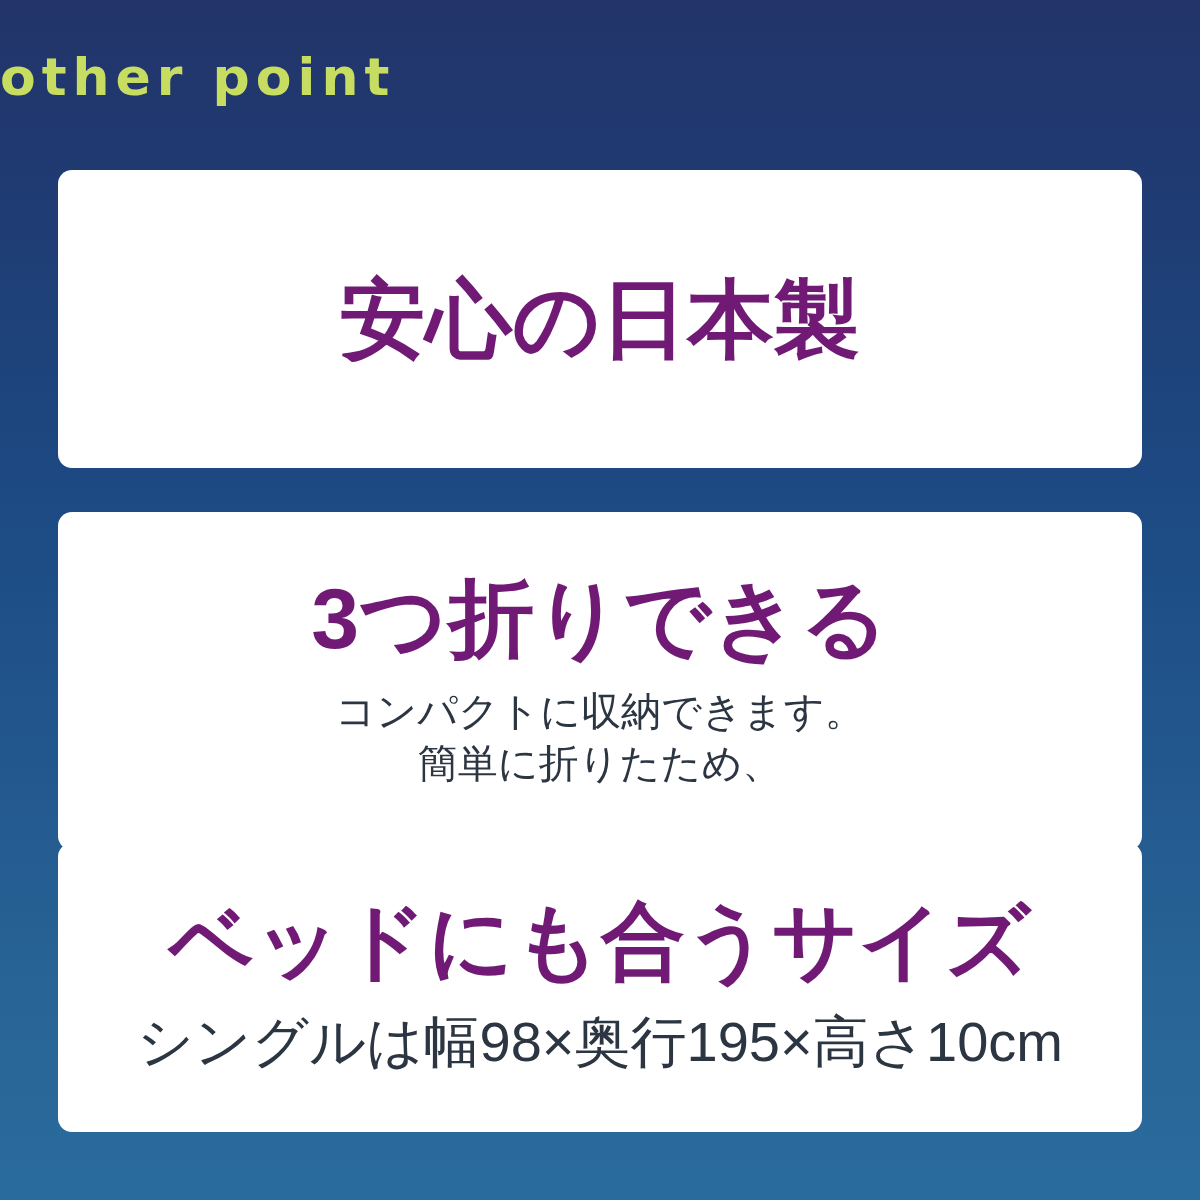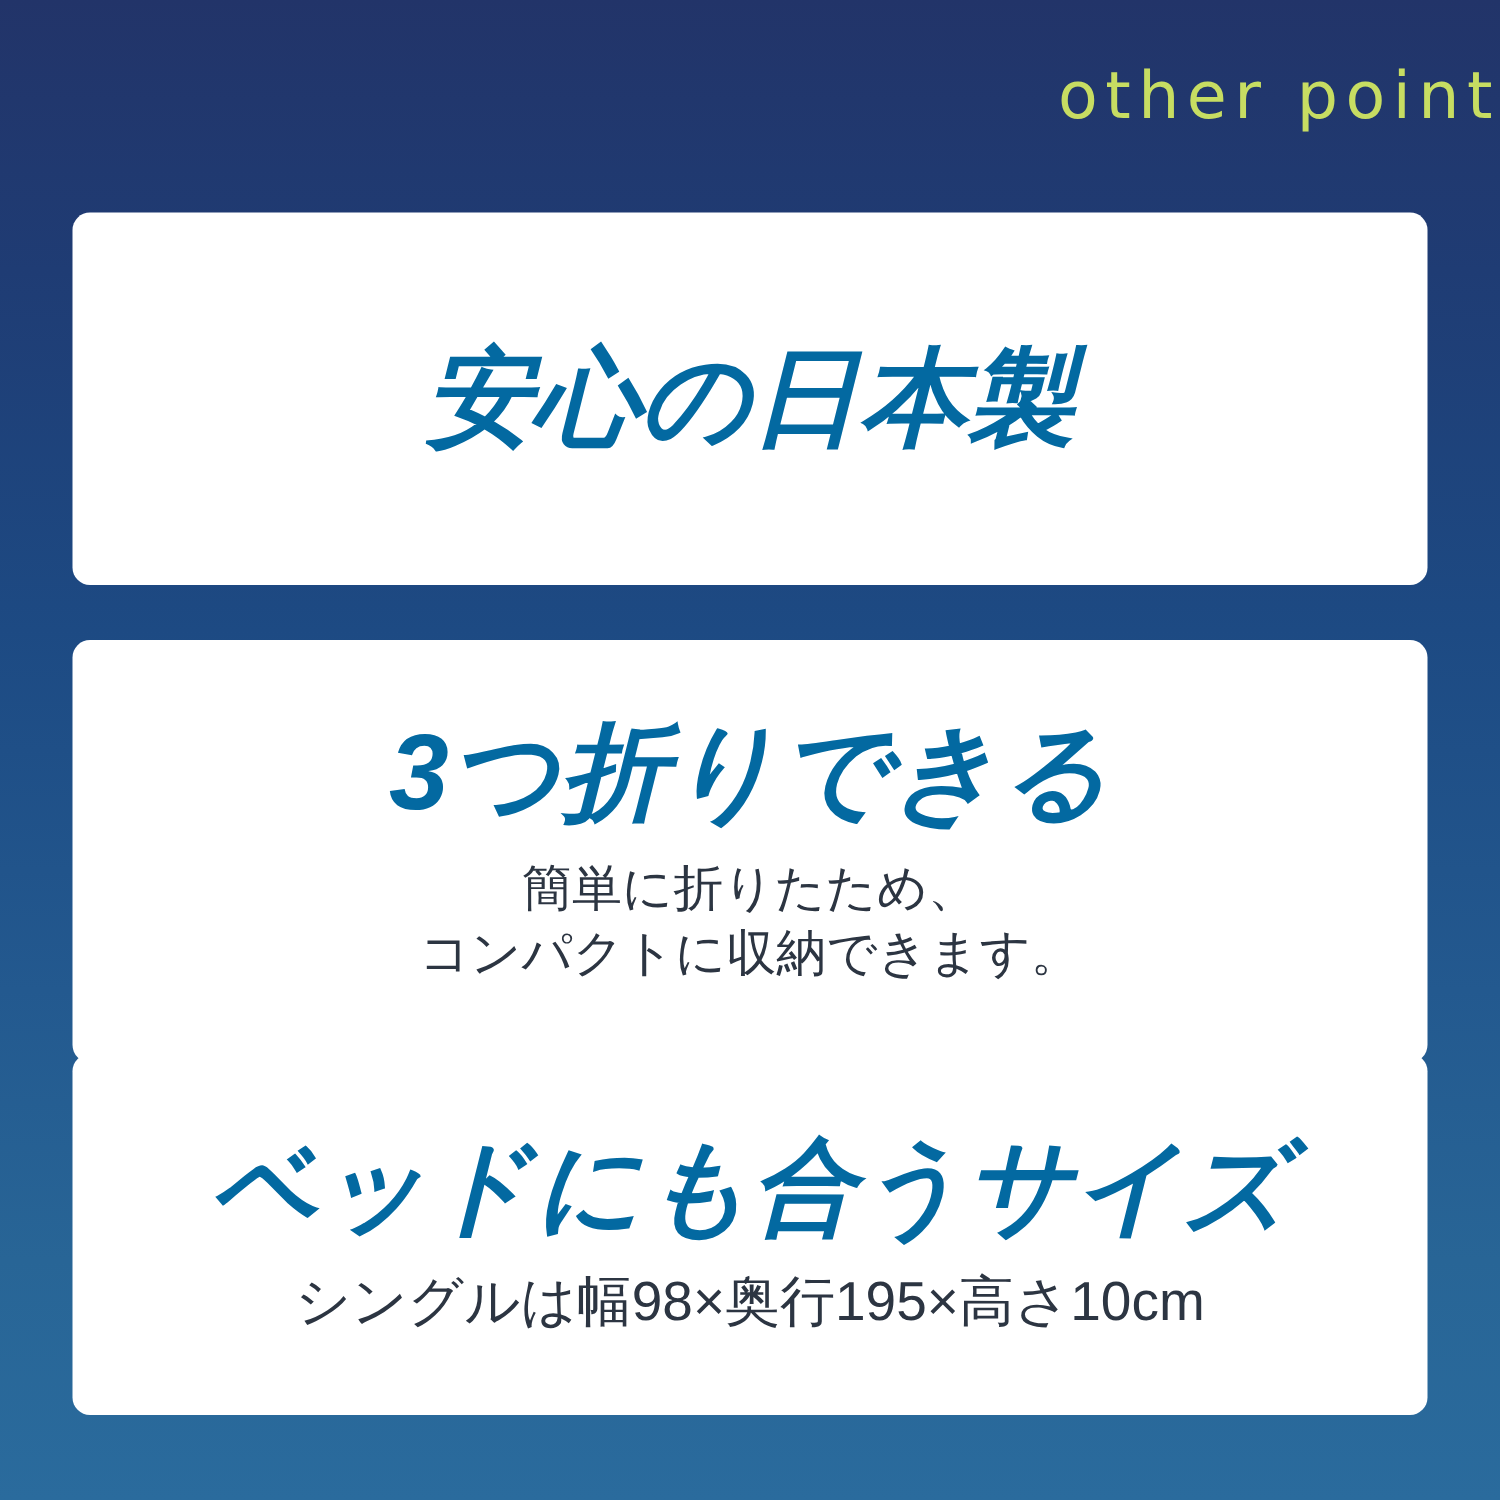--- a/index.html
+++ b/index.html
@@ -29,25 +29,25 @@
         #2a6b9d 100%);
     overflow: hidden;
   }
 
   
   #section-title {
     position: absolute;
     top: 48px;
     left: 0;
     width: 1200px;
-    text-align: right;
+    text-align: left;
     color: #c7dd62;
     font-size: 52px;
     line-height: 58px;
-    font-weight: 400;
+    font-weight: 700;
     letter-spacing: 6px;
     font-family: "DejaVu Sans", "Liberation Sans", sans-serif;
     white-space: nowrap;
   }
 
   
   .card {
     position: absolute;
     left: 58px;
     width: 1084px;
@@ -59,65 +59,64 @@
     align-items: center;
     justify-content: center;
     text-align: center;
   }
 
   #card-1 { top: 170px; height: 298px; }
   #card-2 { top: 512px; height: 338px; }
   #card-3 { top: 843px; height: 289px; }
 
   .card-heading {
-    color: #0369a1;
+    color: #701a75;
     font-weight: 700;
     line-height: 1.08;
     letter-spacing: 0.5px;
     white-space: nowrap;
     margin: 0;
     padding: 0;
-    font-style: italic;
   }
 
   #card-1 .card-heading { font-size: 86px; }
   #card-2 .card-heading { font-size: 86px; }
   #card-3 .card-heading { font-size: 84px; }
 
   .card-body {
     color: #2c3542;
     font-weight: 400;
     line-height: 1.32;
     white-space: nowrap;
     margin: 0;
     padding: 0;
   }
 
   #card-1 .card-body { font-size: 40px; margin-top: 22px; }
   #card-2 .card-body { font-size: 40px; margin-top: 20px; }
-  #card-3 .card-body { font-size: 44px; margin-top: 18px; }
+  #card-3 .card-body { font-size: 56px; margin-top: 18px; }
 
   .body-line { display: block; }
 </style>
 </head>
 <body>
 
 <div id="page">
 
   <div id="section-title">other point</div>
 
   <div class="card" id="card-1">
     <div class="card-heading">安心の日本製</div>
   </div>
 
   <div class="card" id="card-2">
     <div class="card-heading">3つ折りできる</div>
     <div class="card-body">
+      <span class="body-line">コンパクトに収納できます。</span>
       <span class="body-line">簡単に折りたため、</span>
-      <span class="body-line">コンパクトに収納できます。</span>
     </div>
   </div>
 
   <div class="card" id="card-3">
     <div class="card-heading">ベッドにも合うサイズ</div>
     <div class="card-body">
       <span class="body-line">シングルは幅98×奥行195×高さ10cm</span>
     </div>
   </div>
 

